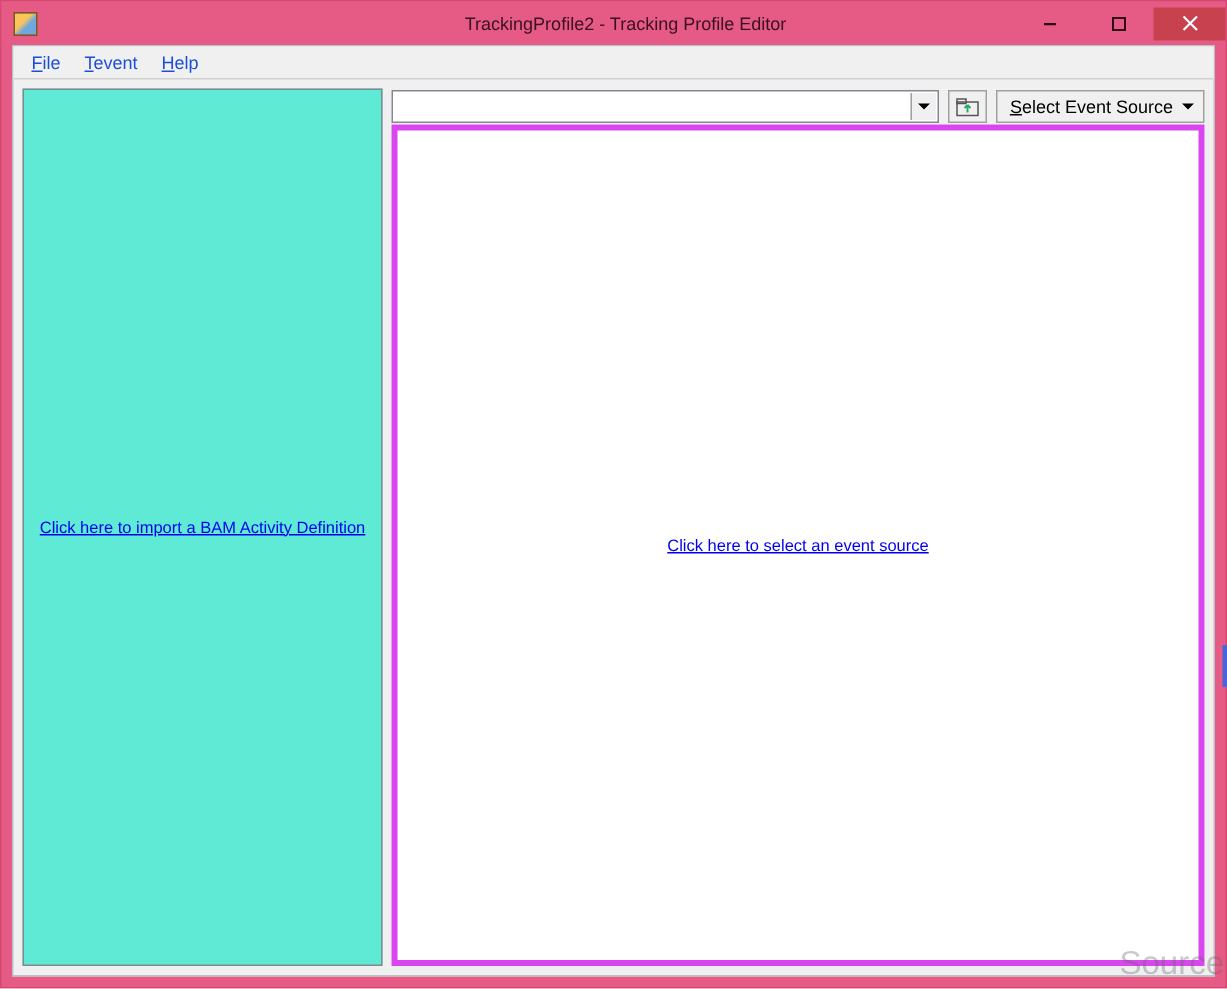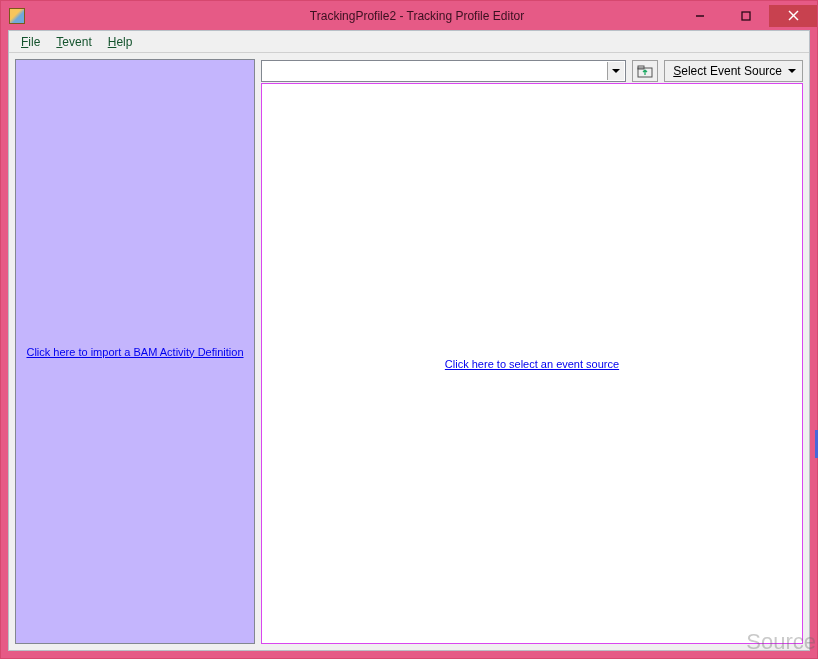--- a/index.html
+++ b/index.html
@@ -78,33 +78,33 @@
     height: 22px;
     background: #f0f0f0;
     display: flex;
     align-items: center;
     padding: 0 4px;
     border-bottom: 1px solid #d0d0d0;
   }
   .menu-item {
     padding: 2px 8px;
     font-size: 12px;
-    color: #14532d;
+    color: #1d4ed8;
     cursor: default;
   }
   .menu-item .ul { text-decoration: underline; }
   .workarea {
     flex: 1;
     display: flex;
     padding: 6px;
     gap: 6px;
   }
   .left-pane {
     width: 240px;
-    background: #c4b5fd;
+    background: #5eead4;
     border: 1px solid #828790;
     display: flex;
     align-items: center;
     justify-content: center;
     padding: 4px;
   }
   .right-col {
     flex: 1;
     display: flex;
     flex-direction: column;
@@ -156,21 +156,21 @@
   .select-source-btn .ul { text-decoration: underline; }
   .dd-arrow {
     width: 0; height: 0;
     border-left: 4px solid transparent;
     border-right: 4px solid transparent;
     border-top: 4px solid #000;
   }
   .right-pane {
     flex: 1;
     background: #fff;
-    border: 1px solid #d946ef;
+    border: 4px solid #d946ef;
     display: flex;
     align-items: center;
     justify-content: center;
     padding: 4px;
   }
   .link-text {
     color: #0000ee;
     text-decoration: underline;
     font-size: 11px;
     cursor: pointer;

